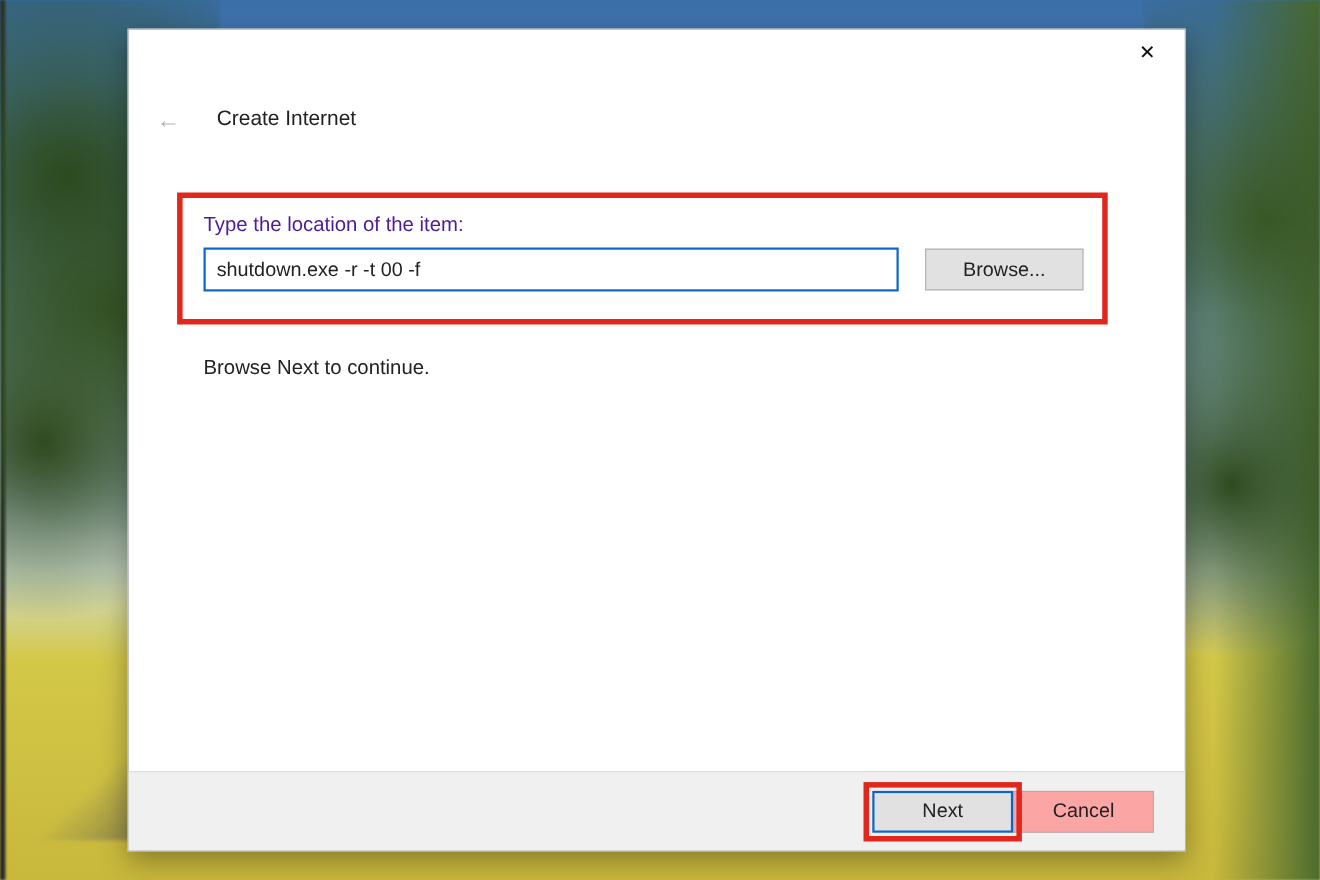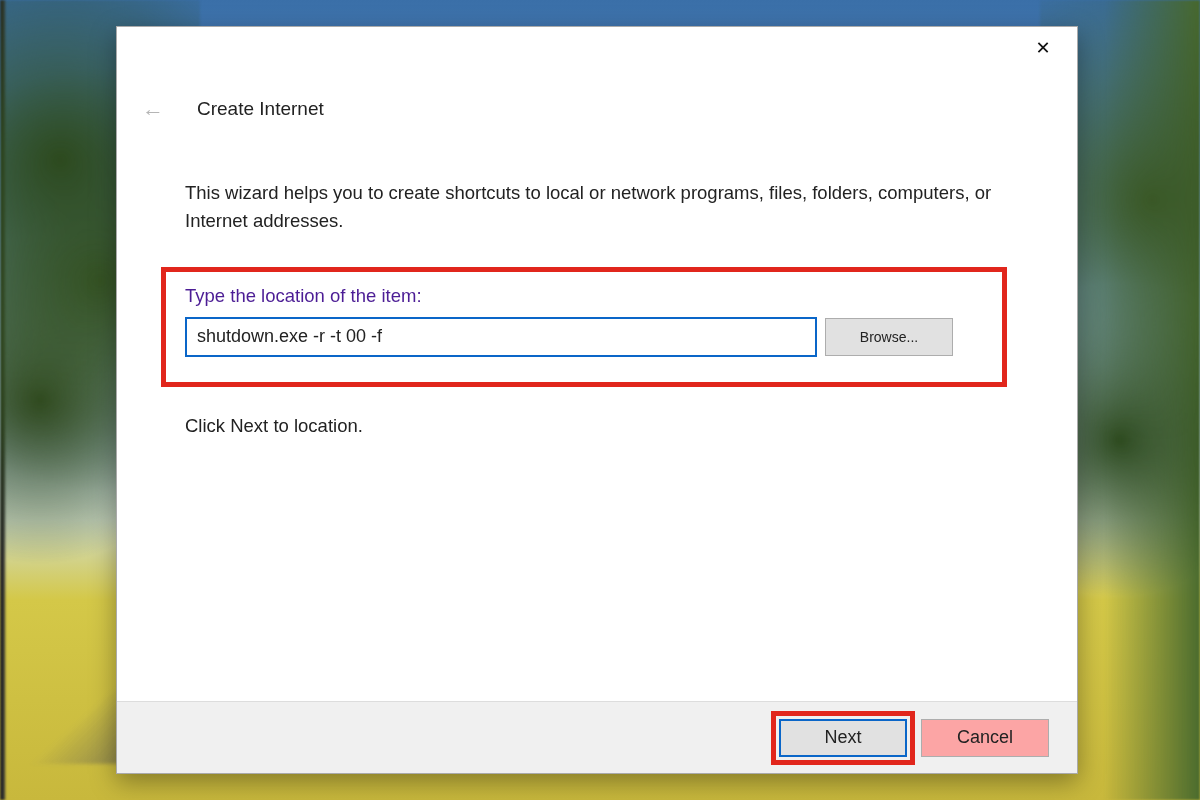--- a/index.html
+++ b/index.html
@@ -146,59 +146,58 @@
     }
     .input-label {
       font-size: 18.5px;
       color: #4c1d95;
       margin-bottom: 10px;
       margin-left: 12px;
     }
     .input-row {
       display: flex;
       align-items: center;
-      gap: 8px;
+      gap: 24px;
       margin-left: 12px;
     }
     .location-input {
       width: 632px;
       height: 40px;
       border: 2px solid #0a66c8;
       padding: 0 10px;
       font-size: 18px;
       color: #222;
       font-family: inherit;
       outline: none;
     }
     .browse-btn {
-      width: 128px;
+      width: 144px;
       height: 38px;
       background: #e1e1e1;
       border: 1px solid #adadad;
-      font-size: 14px;
+      font-size: 18px;
       color: #222;
       cursor: pointer;
       font-family: inherit;
     }
 
     .continue-text {
       font-size: 18.5px;
       color: #222;
       margin-top: 36px;
     }
 
     .footer {
       height: 72px;
       background: #f0f0f0;
       border-top: 1px solid #ddd;
       display: flex;
       justify-content: flex-end;
       align-items: center;
       padding-right: 28px;
-      gap: 14px;
       position: relative;
     }
     .footer-btn {
       width: 128px;
       height: 38px;
       background: #fca5a5;
       border: 1px solid #adadad;
       font-size: 18px;
       color: #222;
       cursor: pointer;
@@ -239,32 +238,31 @@
 
   <div class="title-row">
     <div class="back-arrow">
       <span>←</span>
     </div>
     <div class="wizard-title">Create Internet</div>
   </div>
 
   <div class="content">
 
-    <p class="description">This wizard helps you to create shortcuts to local or network programs, files, folders, computers, or Internet addresses.</p>
 
     <div class="input-section">
       <div class="highlight-red-input"></div>
       <div class="input-label">Type the location of the item:</div>
       <div class="input-row">
         <input type="text" class="location-input" value="shutdown.exe -r -t 00 -f" style="">
         <button class="browse-btn">Browse...</button>
       </div>
     </div>
 
-    <p class="continue-text">Click Next to location.</p>
+    <p class="continue-text">Browse Next to continue.</p>
   </div>
 
   <div class="footer">
     <span class="next-wrap">
       <div class="highlight-red-next"></div>
       <button class="footer-btn next-btn">Next</button>
     </span>
     <button class="footer-btn">Cancel</button>
   </div>
 

